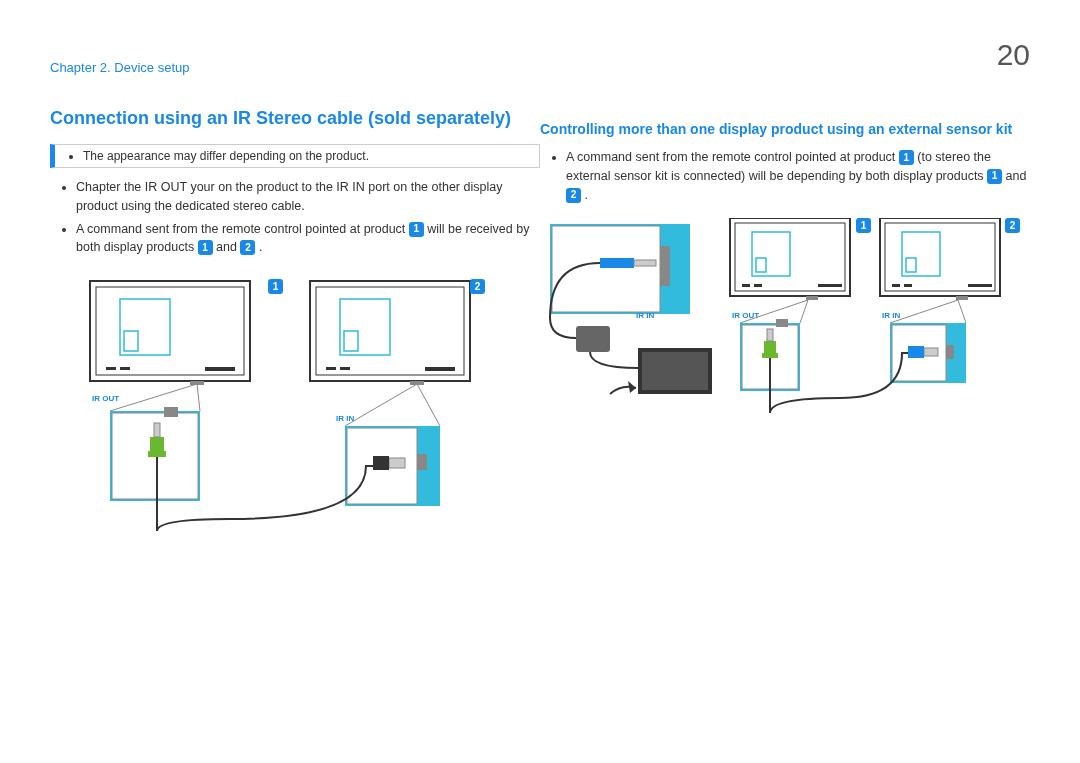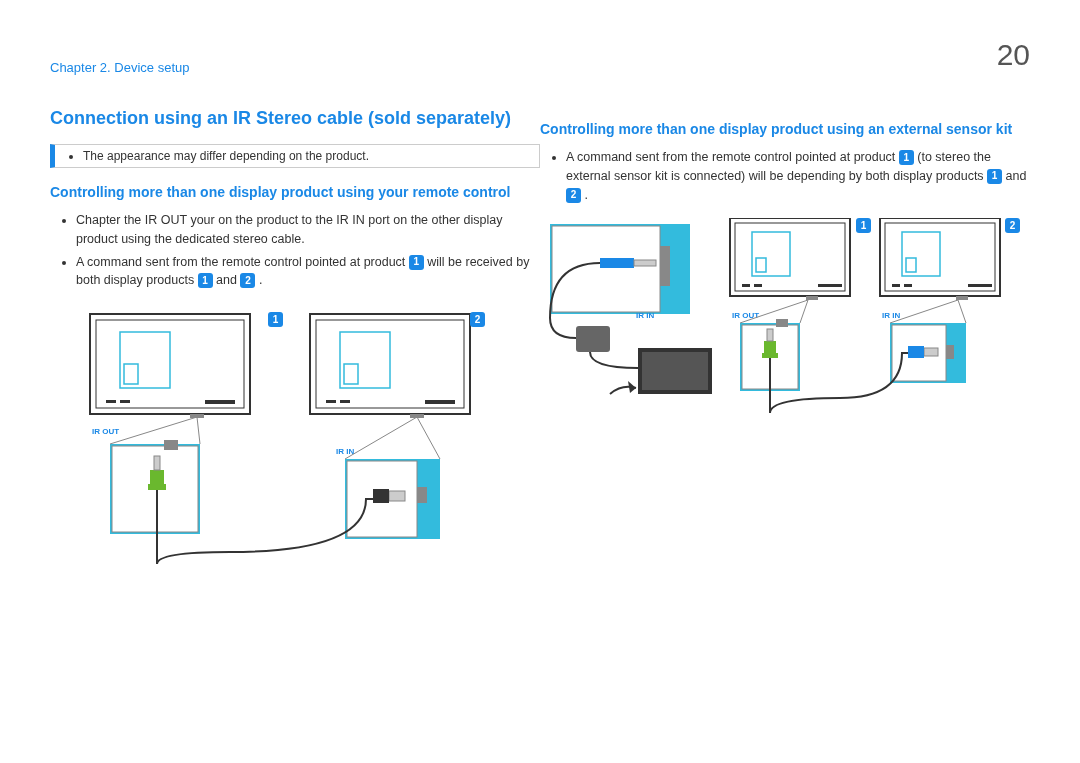--- a/index.html
+++ b/index.html
@@ -110,21 +110,20 @@
 
 <div class="columns">
 
   <div class="col">
     <h1 class="section-title">Connection using an IR Stereo cable (sold separately)</h1>
     <div class="note-box">
       <ul>
           <li>The appearance may differ depending on the product.</li>
         </ul>
     </div>
-    <h2 class="sub-title">Controlling more than one display product using your remote control</h2>
     <ul class="body-list">
       <li>
         <span>Chapter the </span><span class="bold">IR OUT</span><span> your on the product to the </span><span class="bold">IR IN</span><span> port on the other display product using the dedicated stereo cable.</span>
       </li>
       <li>
         <span>A command sent from the remote control pointed at product </span><span class="num-badge">1</span><span> will be received by both display products </span><span class="num-badge">1</span><span> and </span><span class="num-badge">2</span><span> .</span>
       </li>
     </ul>
 
     <div class="diagram">

